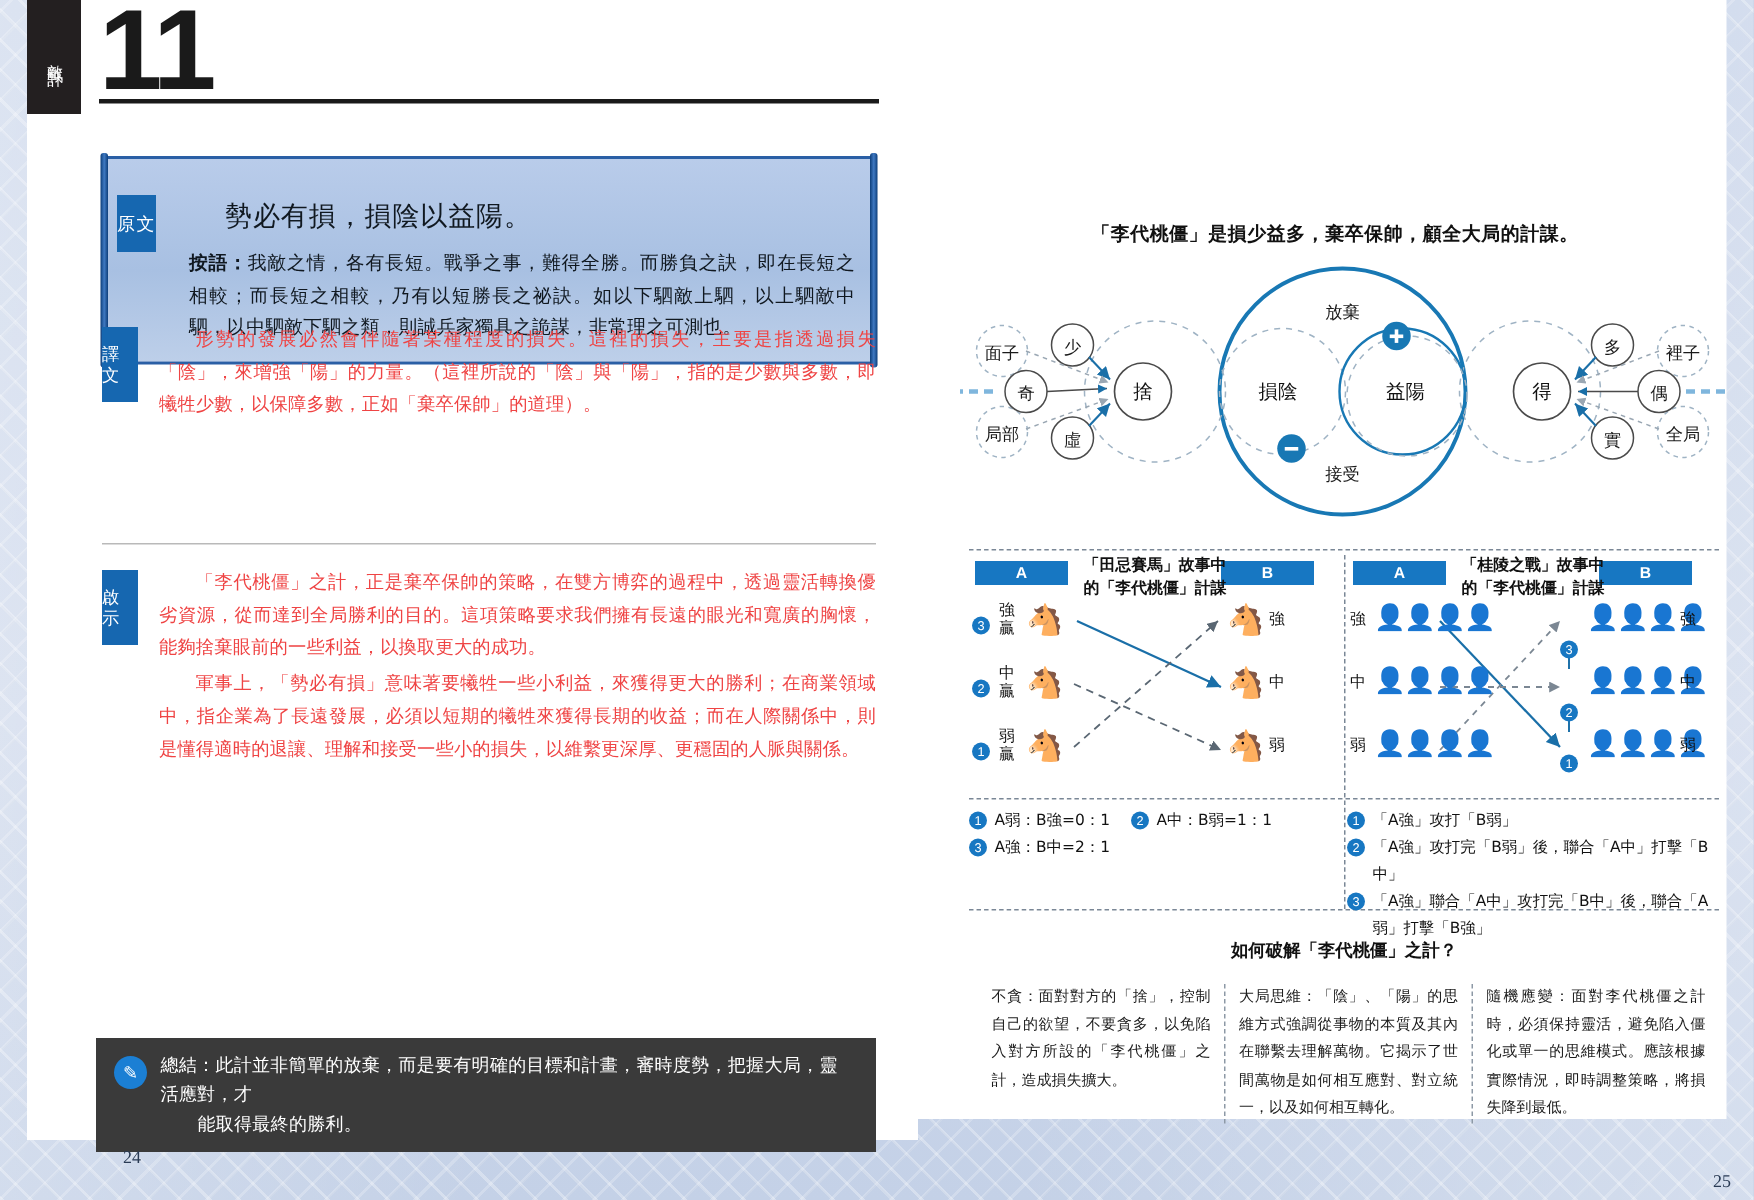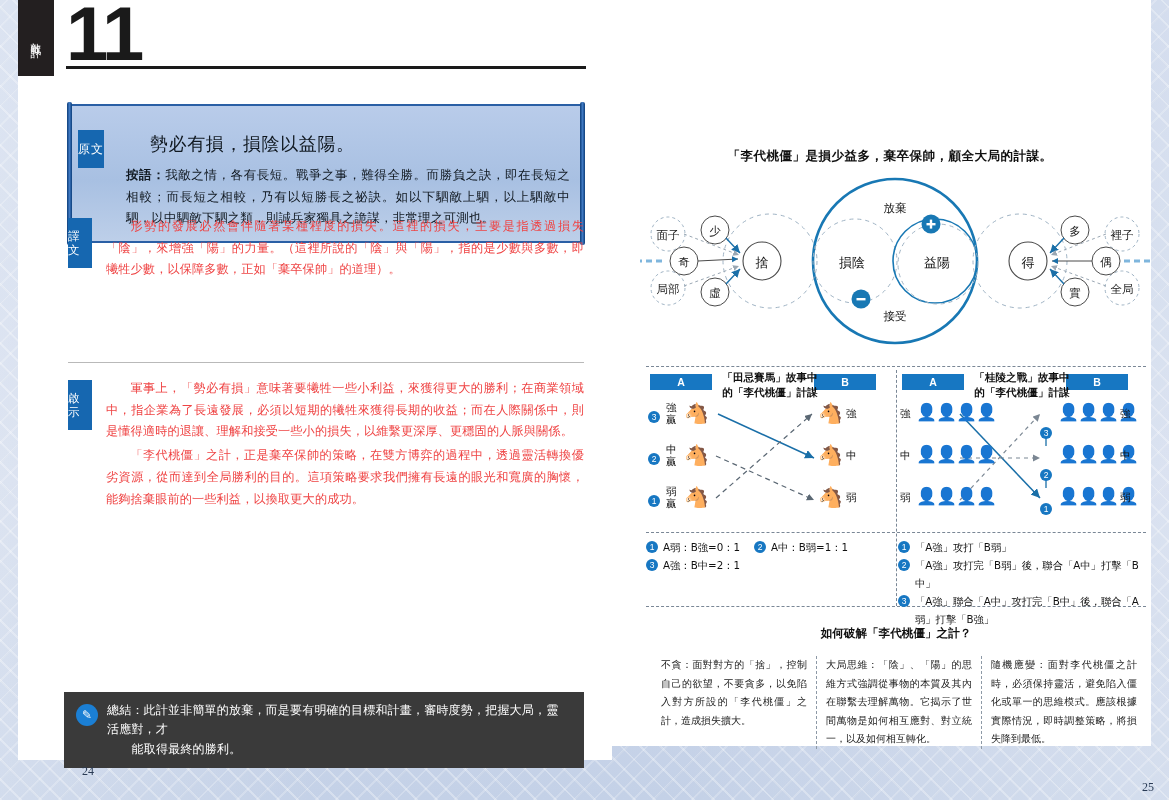--- a/index.html
+++ b/index.html
@@ -188,22 +188,22 @@
       <div class="body">
         <p><span>形勢的發展必然會伴隨著某種程度的損失。這裡的損失，主要是指透過損失「陰」，來增強「陽」的力量。</span><span class="small">（這裡所說的「陰」與「陽」，指的是少數與多數，即犧牲少數，以保障多數，正如「棄卒保帥」的道理）。</span></p>
       </div>
     </div>
 
     <div class="hr-thin" style="top:362px;"></div>
 
     <div class="blk" style="top:378px;">
       <div class="chip">啟示</div>
       <div class="body">
+        <p>「李代桃僵」之計，正是棄卒保帥的策略，在雙方博弈的過程中，透過靈活轉換優劣資源，從而達到全局勝利的目的。這項策略要求我們擁有長遠的眼光和寬廣的胸懷，能夠捨棄眼前的一些利益，以換取更大的成功。</p>
         <p>軍事上，「勢必有損」意味著要犧牲一些小利益，來獲得更大的勝利；在商業領域中，指企業為了長遠發展，必須以短期的犧牲來獲得長期的收益；而在人際關係中，則是懂得適時的退讓、理解和接受一些小的損失，以維繫更深厚、更穩固的人脈與關係。</p>
-        <p>「李代桃僵」之計，正是棄卒保帥的策略，在雙方博弈的過程中，透過靈活轉換優劣資源，從而達到全局勝利的目的。這項策略要求我們擁有長遠的眼光和寬廣的胸懷，能夠捨棄眼前的一些利益，以換取更大的成功。</p>
       </div>
     </div>
 
     <div class="summary">
       <div class="sum-icon">✎</div>
       <div class="sum-text">
         <span>總結：此計並非簡單的放棄，而是要有明確的目標和計畫，審時度勢，把握大局，靈活應對，才</span>
         <span class="ind">能取得最終的勝利。</span>
       </div>
     </div>

